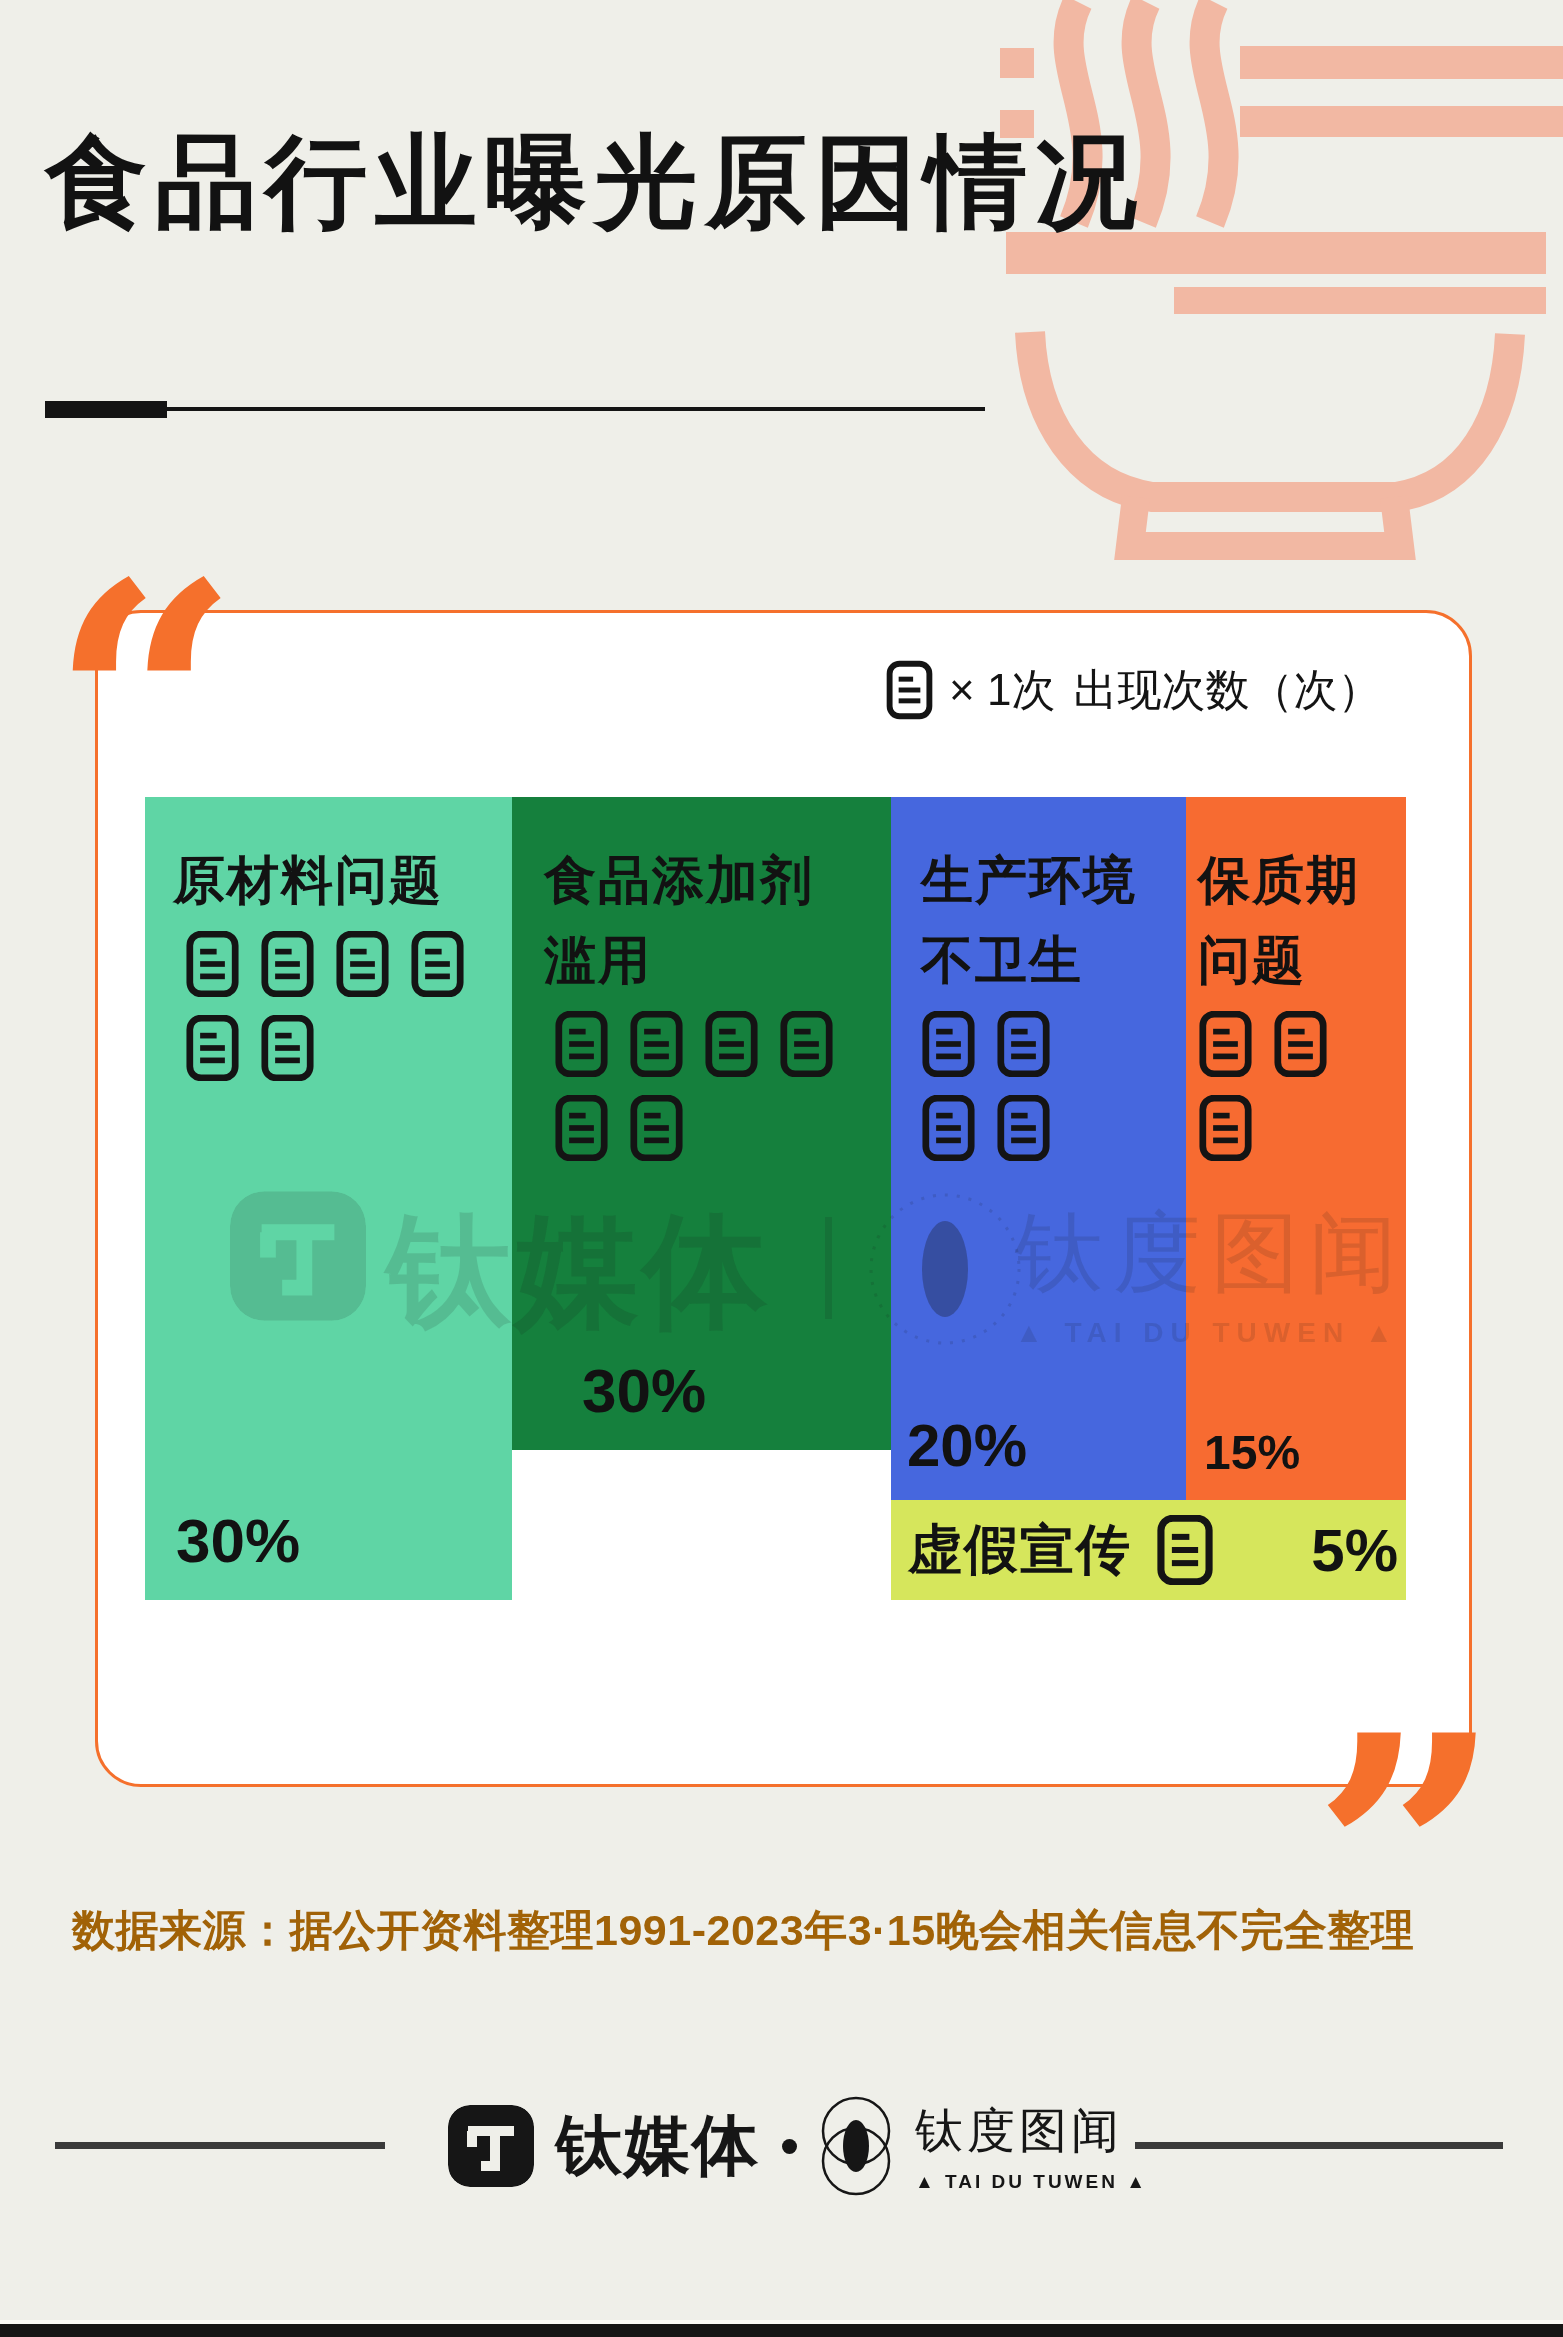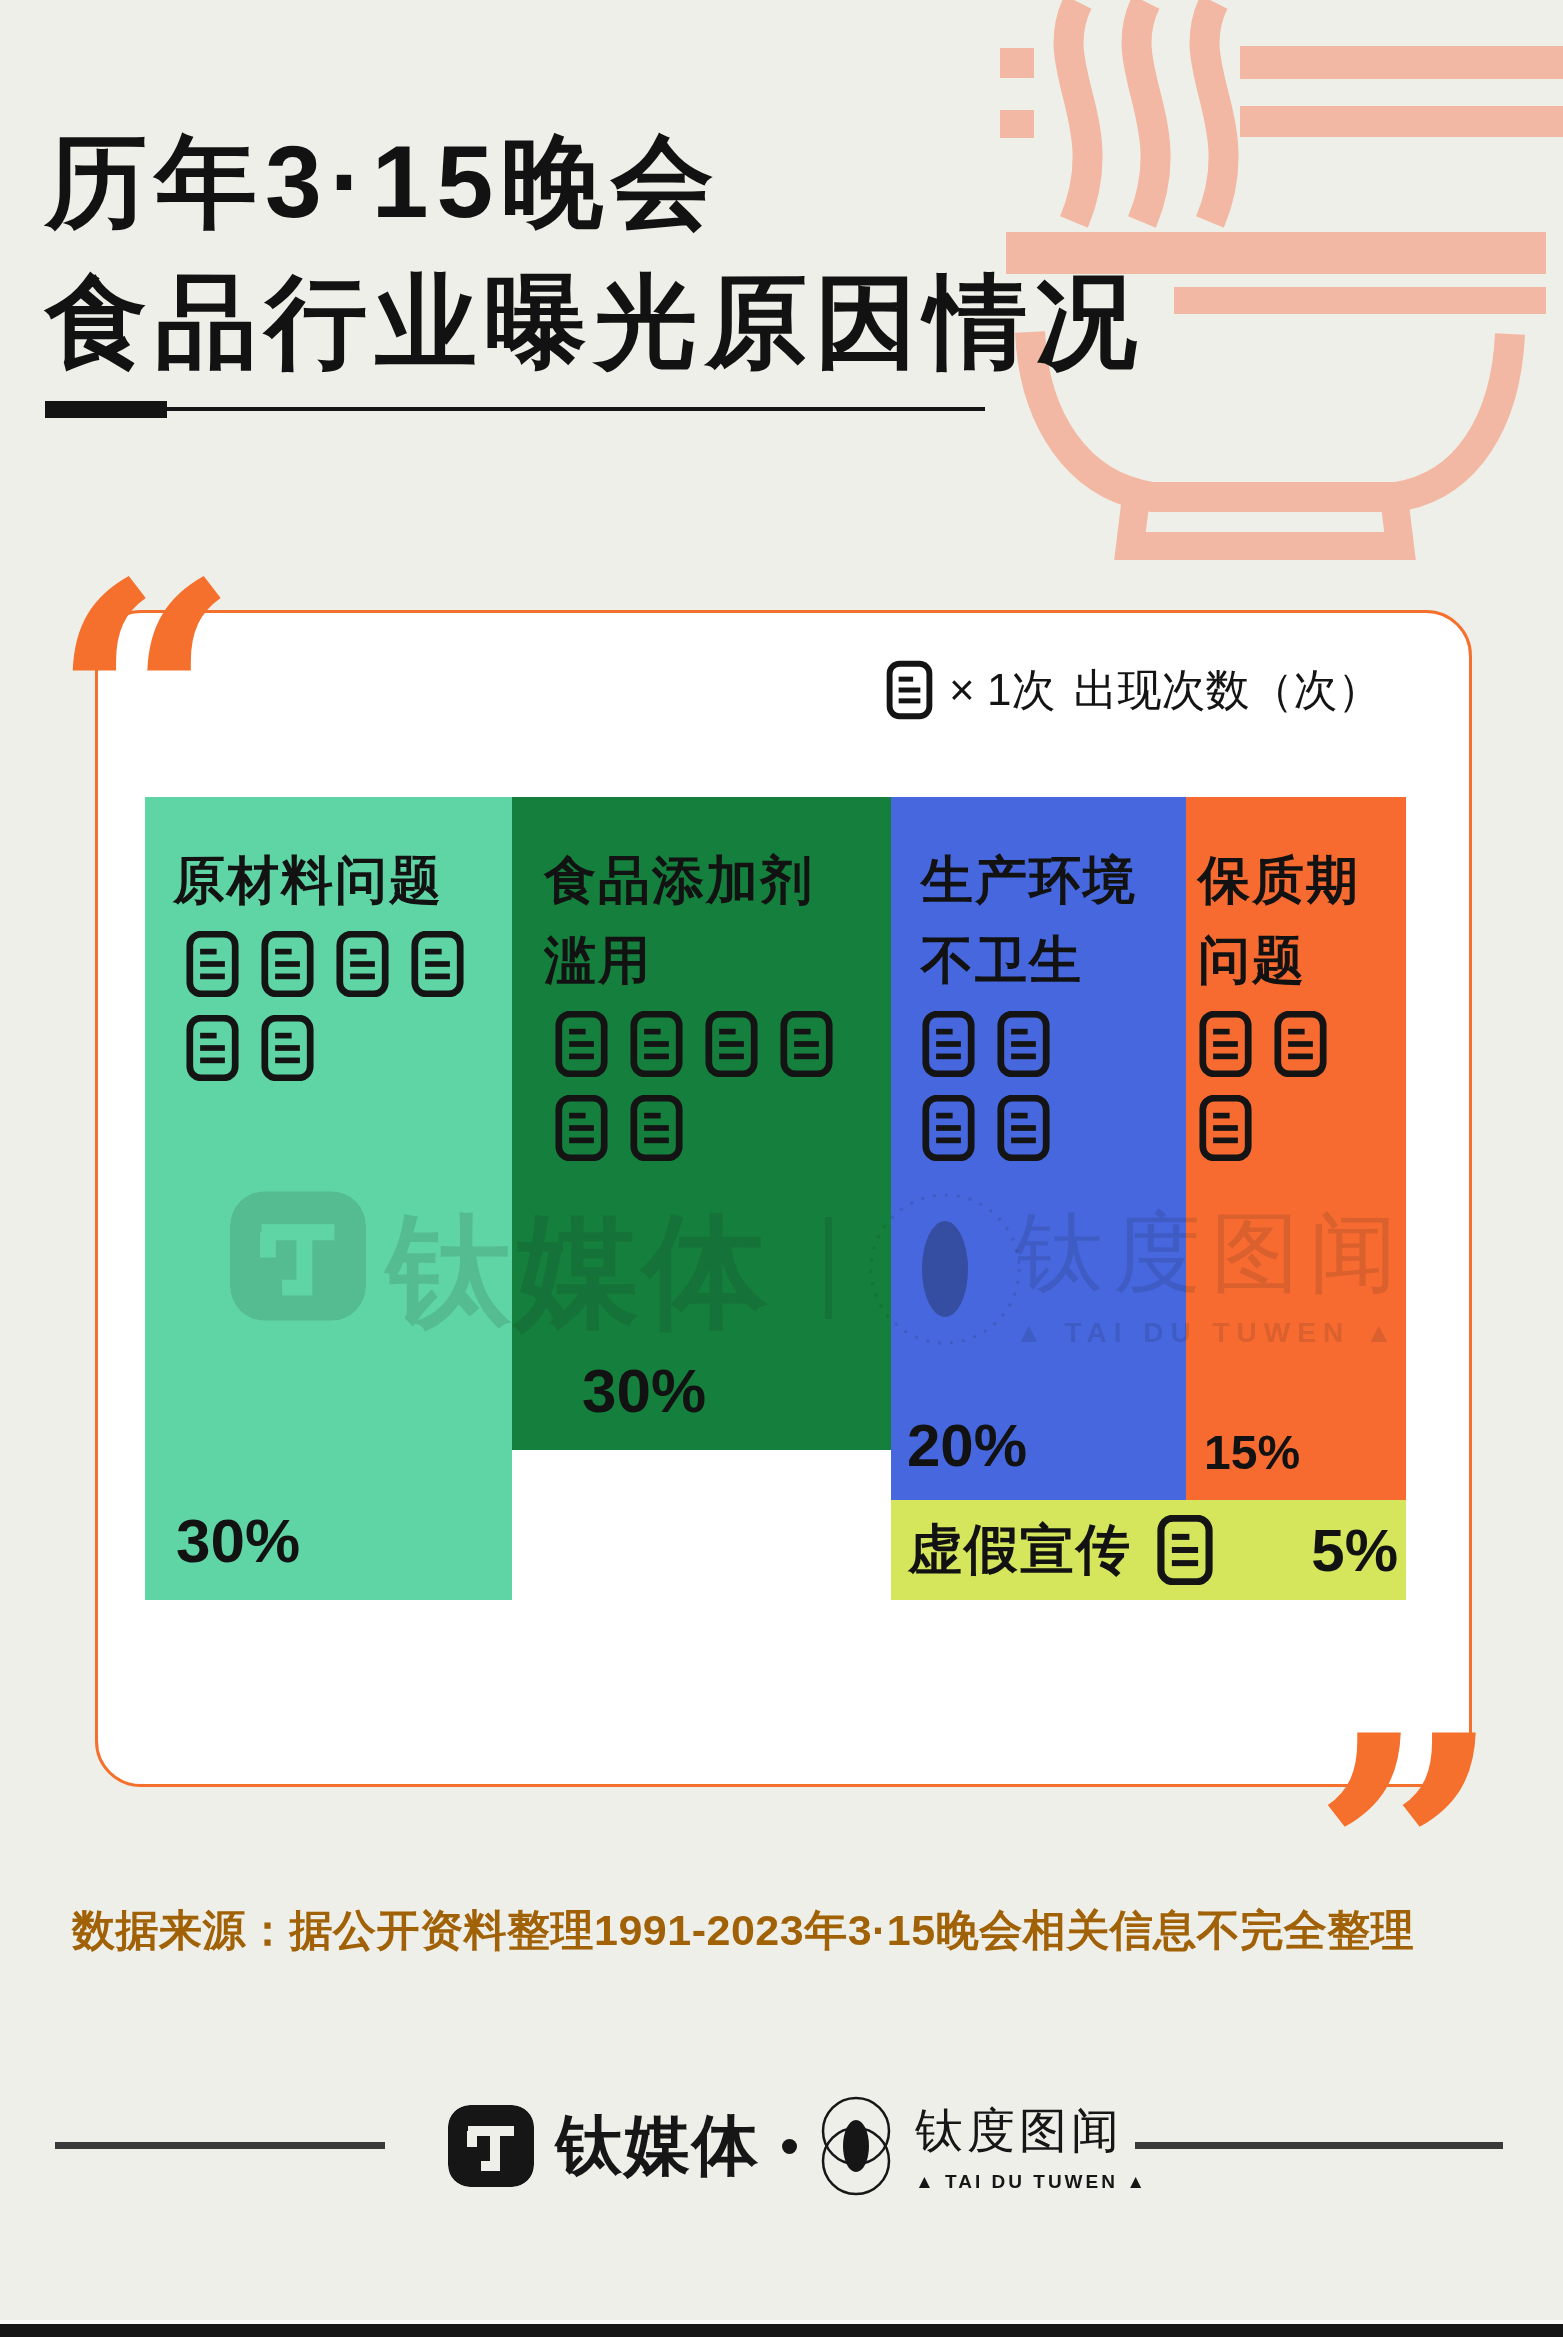--- a/index.html
+++ b/index.html
@@ -136,21 +136,20 @@
     <path class="strokepart" d="M214 2 C180 70 252 122 210 222" stroke-width="30"></path>
     <rect class="fillpart" x="240" y="46" width="323" height="33"></rect>
     <rect class="fillpart" x="240" y="106" width="323" height="31"></rect>
     <rect class="fillpart" x="6" y="232" width="540" height="42"></rect>
     <rect class="fillpart" x="174" y="287" width="372" height="27"></rect>
     <path class="strokepart" d="M30 332 C34 420 78 486 152 497 L396 497 C468 486 506 420 510 334" stroke-width="30"></path>
     <path class="strokepart" d="M136 497 L130 546 L400 546 L394 497" stroke-width="28"></path>
   </svg>
 
   <div class="title">
-    <div class="tline">历年3·15晚会</div>
     <div class="tline">食品行业曝光原因情况</div>
   </div>
   <div class="title-underline">
     <div class="thick"></div>
     <div class="thin"></div>
   </div>
 
   <div class="card"></div>
 
   <div class="legend">

